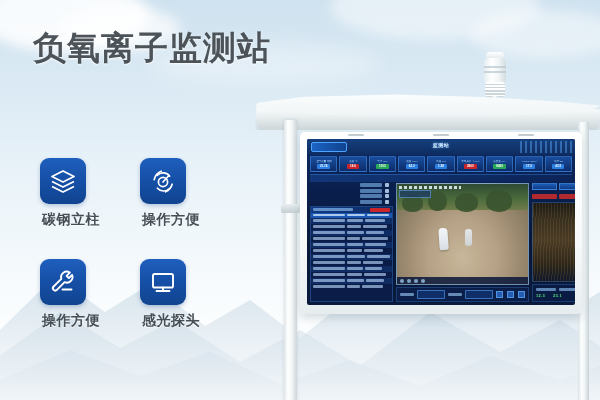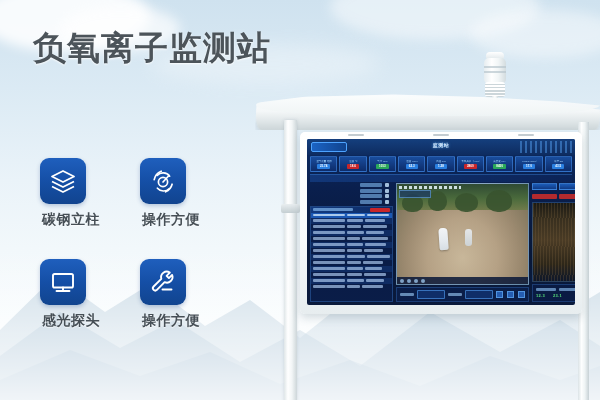--- a/index.html
+++ b/index.html
@@ -530,32 +530,32 @@
           <path d="M20.4 21.6 A8.2 8.2 0 0 1 8.4 21.2"></path>
           <path d="M23.1 17.2 A11.3 11.3 0 0 1 16.6 24.8"></path>
         </svg>
       </div>
       <div class="feat-lbl">操作方便</div>
     </div>
 
     <div class="feat">
       <div class="feat-ico">
         <svg width="28" height="28" viewBox="0 0 28 28" fill="none" stroke="#ffffff" stroke-width="1.9" stroke-linejoin="round" stroke-linecap="round">
+          <path d="M20.8 4.6 L17.6 7.8 L19.9 10.1 L23.1 6.9 A5.6 5.6 0 0 1 15.6 14.1 L7.9 21.8 A2.3 2.3 0 0 1 4.6 18.5 L12.3 10.8 A5.6 5.6 0 0 1 20.8 4.6 Z"></path>
+          <path d="M13.5 21.5 L22.5 21.5"></path>
+        </svg>
+      </div>
+      <div class="feat-lbl">操作方便</div>
+    </div>
+
+    <div class="feat">
+      <div class="feat-ico">
+        <svg width="28" height="28" viewBox="0 0 28 28" fill="none" stroke="#ffffff" stroke-width="1.9" stroke-linejoin="round" stroke-linecap="round">
           <rect x="4" y="6" width="20" height="13.5" rx="1.6"></rect>
           <path d="M14 19.5 L14 23"></path>
           <path d="M7.5 23 L20.5 23"></path>
         </svg>
       </div>
       <div class="feat-lbl">感光探头</div>
     </div>
 
-    <div class="feat">
-      <div class="feat-ico">
-        <svg width="28" height="28" viewBox="0 0 28 28" fill="none" stroke="#ffffff" stroke-width="1.9" stroke-linejoin="round" stroke-linecap="round">
-          <path d="M20.8 4.6 L17.6 7.8 L19.9 10.1 L23.1 6.9 A5.6 5.6 0 0 1 15.6 14.1 L7.9 21.8 A2.3 2.3 0 0 1 4.6 18.5 L12.3 10.8 A5.6 5.6 0 0 1 20.8 4.6 Z"></path>
-          <path d="M13.5 21.5 L22.5 21.5"></path>
-        </svg>
-      </div>
-      <div class="feat-lbl">操作方便</div>
-    </div>
-
   </div>
 </div>
 
 </body></html>

